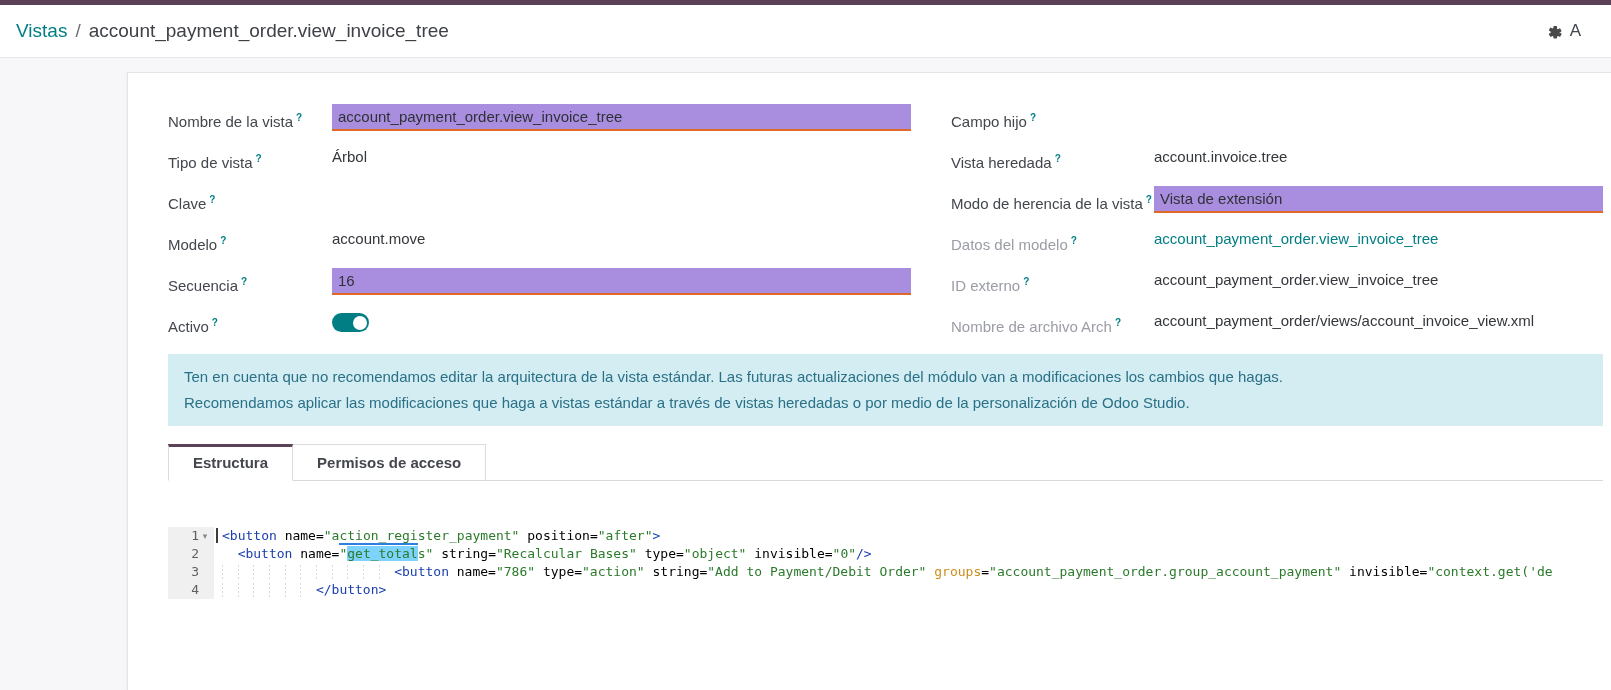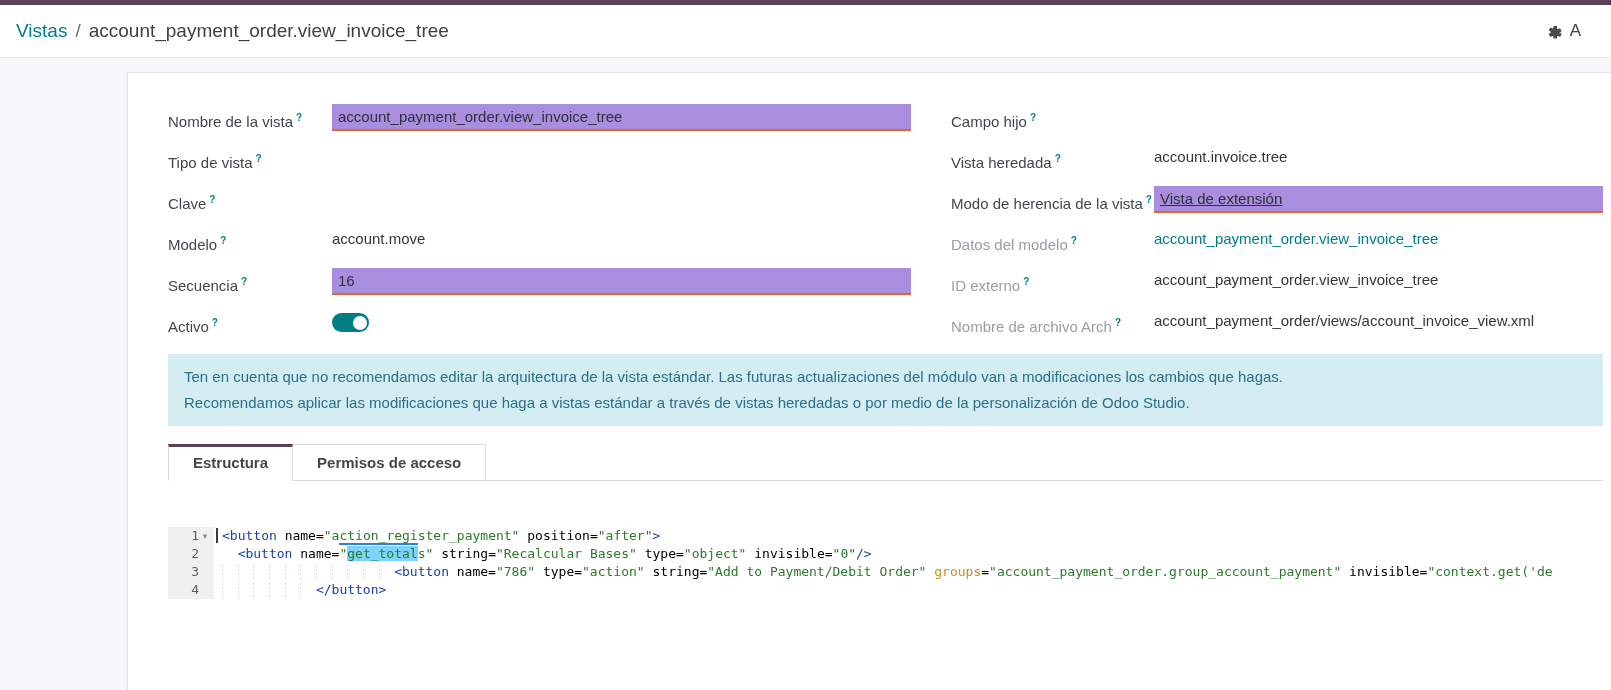--- a/index.html
+++ b/index.html
@@ -51,21 +51,21 @@
   .fvalue { padding-top:6px; font-size:15px; min-width:0; }
   .val { display:inline-block; padding-top:3px; color:#33363B; }
   .val.link { color:#017E84; cursor:pointer; }
   .input-hl {
     background:#A98EE0; border-bottom:2px solid #E06829;
     height:27px; line-height:25px; padding:0 6px;
     font-size:15px; color:#2F3136;
     overflow:hidden; white-space:nowrap;
   }
   .col-left .input-hl { width:579px; }
-  .col-right .input-hl { width:100%;text-decoration:underline; }
+  .col-right .input-hl { width:100%; }
   .toggle {
     width:37px; height:19px; background:#017E84; border-radius:10px;
     position:relative; margin-top:4px; cursor:pointer;
   }
   .toggle::after {
     content:""; position:absolute; right:2.5px; top:2.5px;
     width:14px; height:14px; background:#fff; border-radius:50%;
   }
 
   
@@ -149,20 +149,21 @@
     <div class="formflex">
       <div class="col-left">
           <div class="frow">
             <div class="flabel"><span>Nombre de la vista</span><sup class="help">?</sup></div>
             <div class="fvalue">
               <div class="input-hl">account_payment_order.view_invoice_tree</div>
             </div>
           </div>
           <div class="frow">
             <div class="flabel"><span>Tipo de vista</span><sup class="help">?</sup></div>
+            <div class="fvalue"><span class="val">Árbol</span></div>
           </div>
           <div class="frow">
             <div class="flabel"><span>Clave</span><sup class="help">?</sup></div>
             <div class="fvalue"></div>
           </div>
           <div class="frow">
             <div class="flabel"><span>Modelo</span><sup class="help">?</sup></div>
             <div class="fvalue"><span class="val">account.move</span></div>
           </div>
           <div class="frow">

